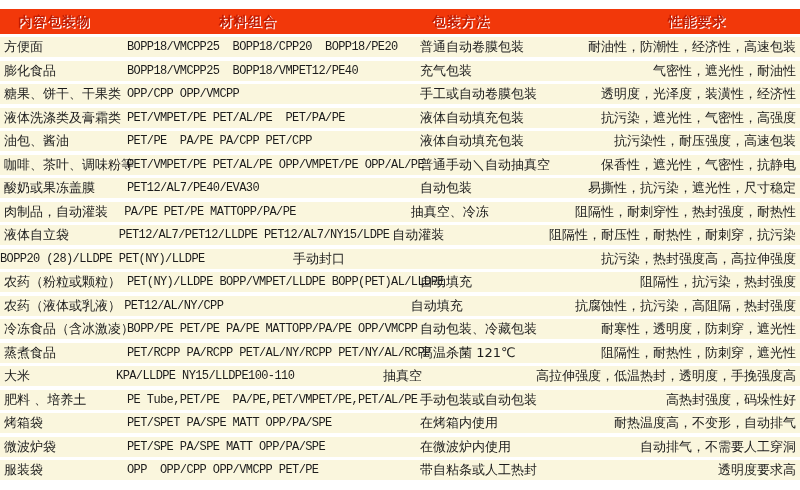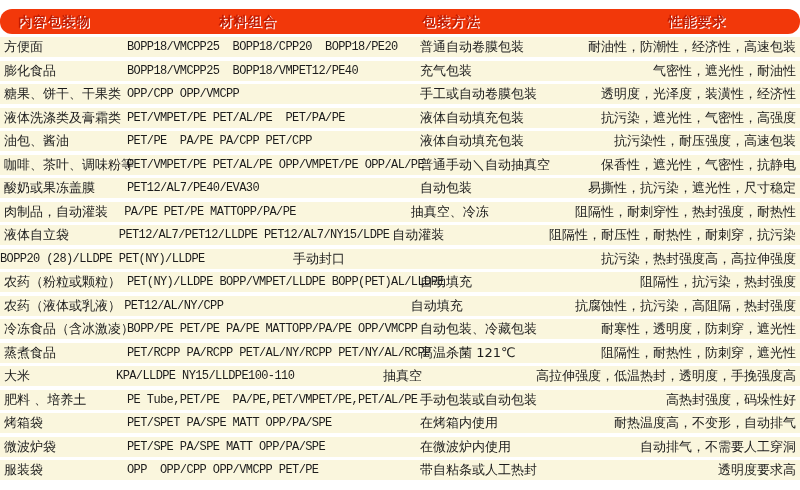--- a/index.html
+++ b/index.html
@@ -3,29 +3,28 @@
 <meta charset="utf-8">
 <style>
   html,body{margin:0;padding:0;background:#ffffff;}
   .page{
     position:relative;width:800px;height:490px;background:#ffffff;
     font-family:"DejaVu Sans",sans-serif;overflow:hidden;
   }
   .header-row{
     position:absolute;left:0;top:9px;width:800px;height:25px;
     background:var(--header-bg,#f2380a);
-    border-radius:12px;
   }
   .h{
     position:absolute;top:0;line-height:25px;font-weight:bold;font-size:13.5px;
     color:var(--header-text,#c31b00);
     text-shadow:1.2px 1.2px 0 rgba(255,255,255,0.95);
     letter-spacing:1px;white-space:nowrap;
   }
-  .h1{left:18px}.h2{left:219px}.h3{left:422px}.h4{left:668px}
+  .h1{left:18px}.h2{left:219px}.h3{left:432px}.h4{left:668px}
   .rows{
     position:absolute;left:0;top:37px;width:800px;
     display:flex;flex-direction:column;row-gap:3.5px;
   }
   .row{
     display:flex;height:20px;line-height:20px;
     background:var(--row-bg,#faf6dd);
     font-size:13px;color:var(--text,#1c1c1c);white-space:nowrap;
   }
   .c{display:block;overflow:visible;}

